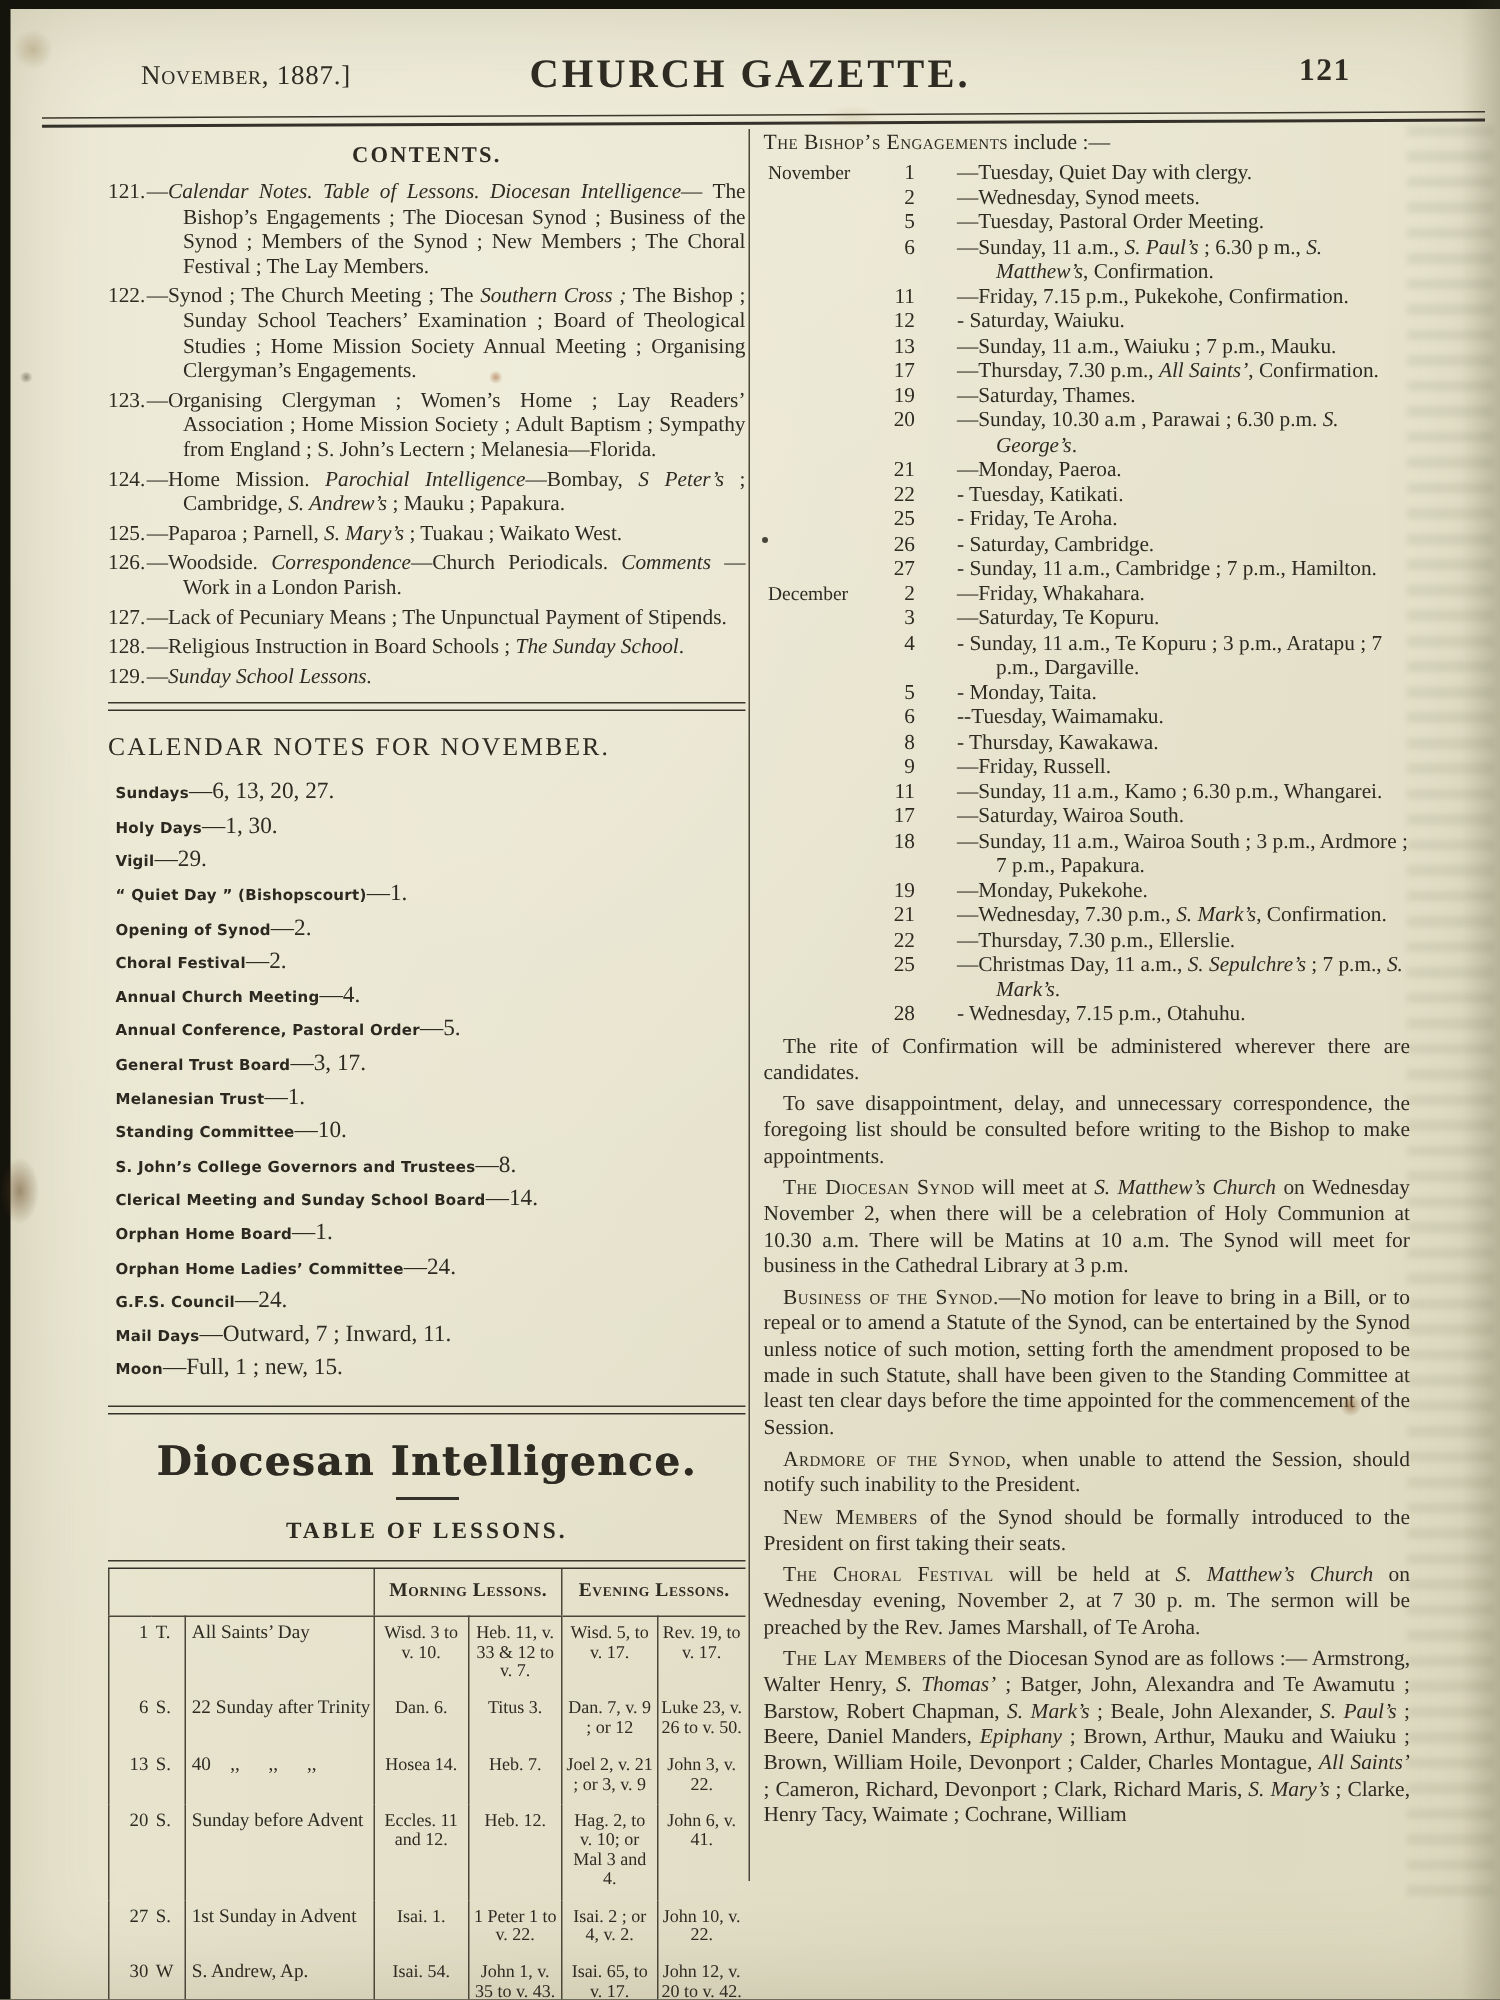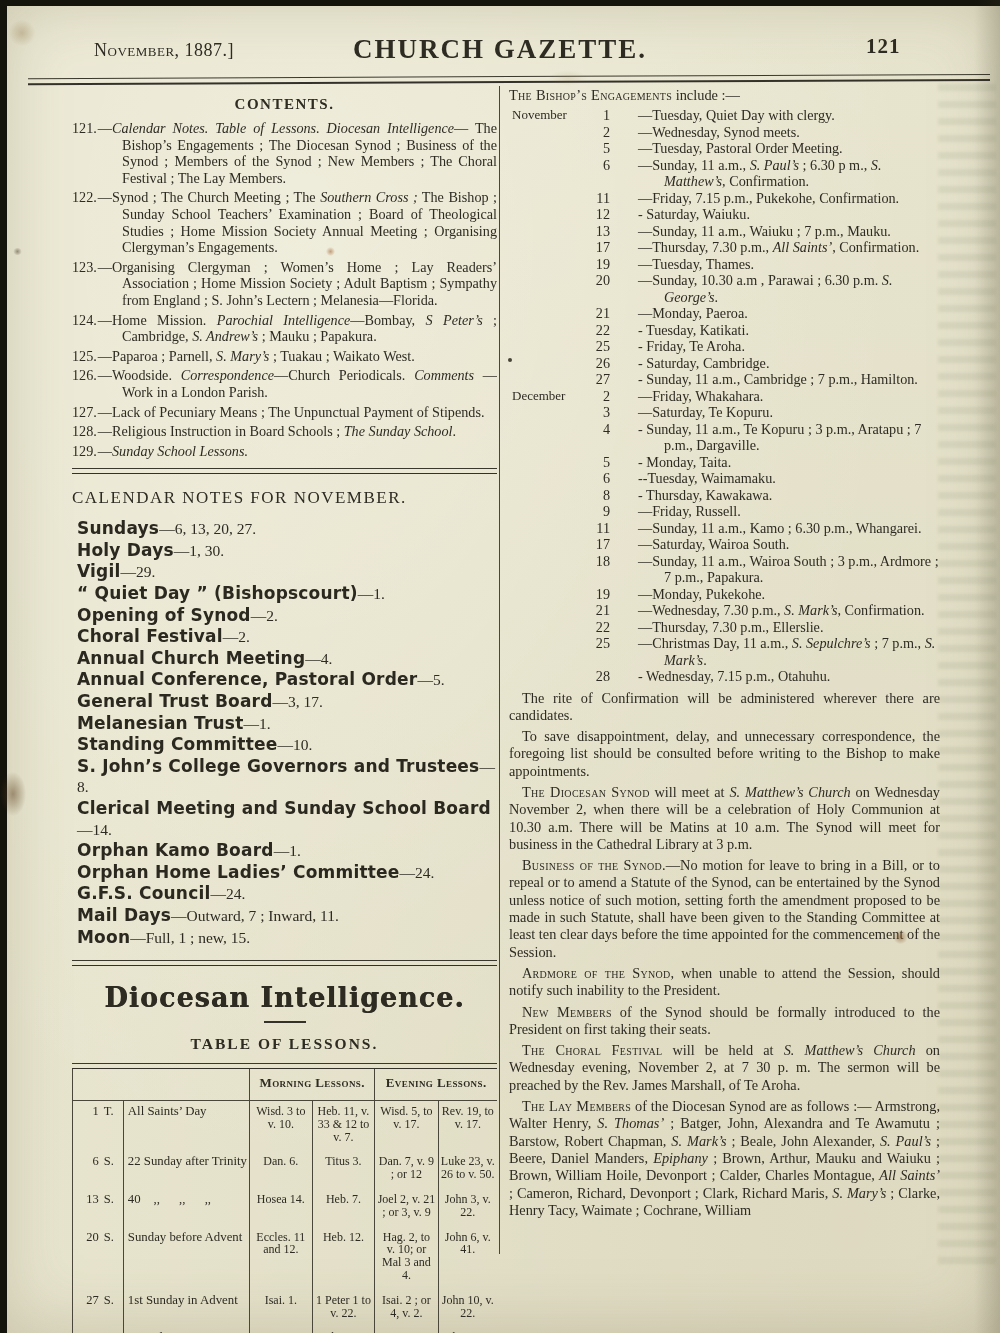--- a/index.html
+++ b/index.html
@@ -41,21 +41,21 @@
   
   .sec-head { text-align:center; font-weight:bold; font-size:15px; letter-spacing:1.5px; margin:0 0 7px 0; }
   .c-entry { margin:0 0 3px 0; padding-left:50px; text-indent:-50px;
              font-size:14.2px; line-height:16.6px; text-align:justify; }
   .c-num { padding-right:1px; }
 
   
   .cal-head { font-weight:normal; font-size:17px; letter-spacing:1.5px; margin:14px 0 10px 0; }
   .cal-line { font-size:15.5px; line-height:20.6px; padding-left:5px; }
   .cal-label { font-family:"DejaVu Sans","Liberation Sans",sans-serif; font-weight:700;
-               font-size:17px; letter-spacing:.2px; color:#2b2820;text-align:right; }
+               font-size:10px; letter-spacing:.2px; color:#2b2820;text-align:right; }
   .cal-rest { font-size:15.5px; }
 
   
   .dio-title { text-align:center; font-family:"DejaVu Serif",serif; font-weight:bold;
                font-size:27px; margin:16px 0 8px 0; letter-spacing:1px;
                text-shadow:.4px 0 0 #2e2b23; }
   .orn-rule { width:42px; height:0; border-top:2.5px solid #34312a; margin:0 auto 12px auto; }
   .tol-head { text-align:center; font-weight:bold; font-size:15.5px; letter-spacing:2px; margin:0 0 10px 0; }
 
   
@@ -137,21 +137,21 @@
         <div class="cal-line"><span class="cal-label">“ Quiet Day ” (Bishopscourt)</span><span class="cal-rest">—1.</span></div>
         <div class="cal-line"><span class="cal-label">Opening of Synod</span><span class="cal-rest">—2.</span></div>
         <div class="cal-line"><span class="cal-label">Choral Festival</span><span class="cal-rest">—2.</span></div>
         <div class="cal-line"><span class="cal-label">Annual Church Meeting</span><span class="cal-rest">—4.</span></div>
         <div class="cal-line"><span class="cal-label">Annual Conference, Pastoral Order</span><span class="cal-rest">—5.</span></div>
         <div class="cal-line"><span class="cal-label">General Trust Board</span><span class="cal-rest">—3, 17.</span></div>
         <div class="cal-line"><span class="cal-label">Melanesian Trust</span><span class="cal-rest">—1.</span></div>
         <div class="cal-line"><span class="cal-label">Standing Committee</span><span class="cal-rest">—10.</span></div>
         <div class="cal-line"><span class="cal-label">S. John’s College Governors and Trustees</span><span class="cal-rest">—8.</span></div>
         <div class="cal-line"><span class="cal-label">Clerical Meeting and Sunday School Board</span><span class="cal-rest">—14.</span></div>
-        <div class="cal-line"><span class="cal-label">Orphan Kamo Board</span><span class="cal-rest">—1.</span></div>
+        <div class="cal-line"><span class="cal-label">Orphan Home Board</span><span class="cal-rest">—1.</span></div>
         <div class="cal-line"><span class="cal-label">Orphan Home Ladies’ Committee</span><span class="cal-rest">—24.</span></div>
         <div class="cal-line"><span class="cal-label">G.F.S. Council</span><span class="cal-rest">—24.</span></div>
         <div class="cal-line"><span class="cal-label">Mail Days</span><span class="cal-rest">—Outward, 7 ; Inward, 11.</span></div>
         <div class="cal-line"><span class="cal-label">Moon</span><span class="cal-rest">—Full, 1 ; new, 15.</span></div>
       </div>
 
     <div class="rule-double" style="margin:12px 0 0 0;"></div>
 
     <h2 class="dio-title">Diocesan Intelligence.</h2>
     <div class="orn-rule"></div>
@@ -265,21 +265,21 @@
           <span class="eng-text">—Sunday, 11 a.m., Waiuku ; 7 p.m., Mauku.</span>
         </div>
         <div class="eng-row">
           <span class="eng-month"></span>
           <span class="eng-date">17</span>
           <span class="eng-text">—Thursday, 7.30 p.m., <i>All Saints’</i>, Confirmation.</span>
         </div>
         <div class="eng-row">
           <span class="eng-month"></span>
           <span class="eng-date">19</span>
-          <span class="eng-text">—Tuesday, Thames.</span>
+          <span class="eng-text">—Saturday, Thames.</span>
         </div>
         <div class="eng-row">
           <span class="eng-month"></span>
           <span class="eng-date">20</span>
           <span class="eng-text">—Sunday, 10.30 a.m , Parawai ; 6.30 p.m. <i>S. George’s</i>.</span>
         </div>
         <div class="eng-row">
           <span class="eng-month"></span>
           <span class="eng-date">21</span>
           <span class="eng-text">—Monday, Paeroa.</span>

